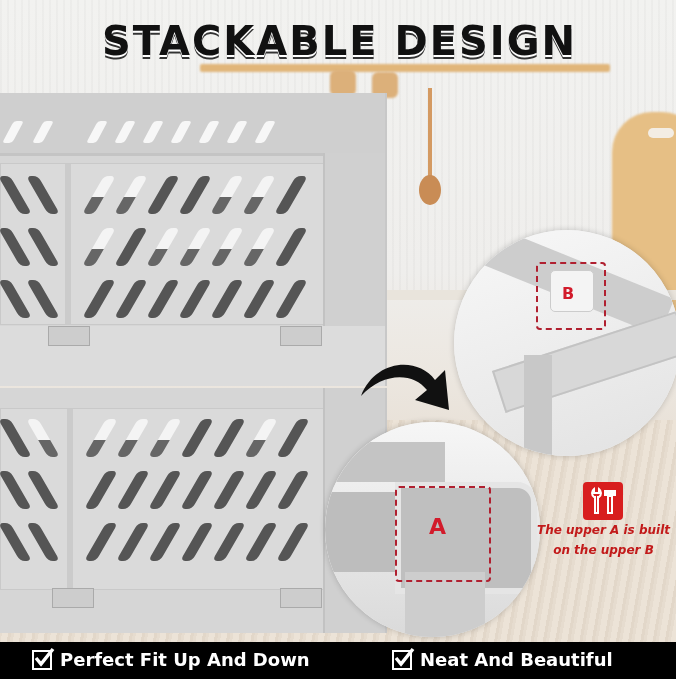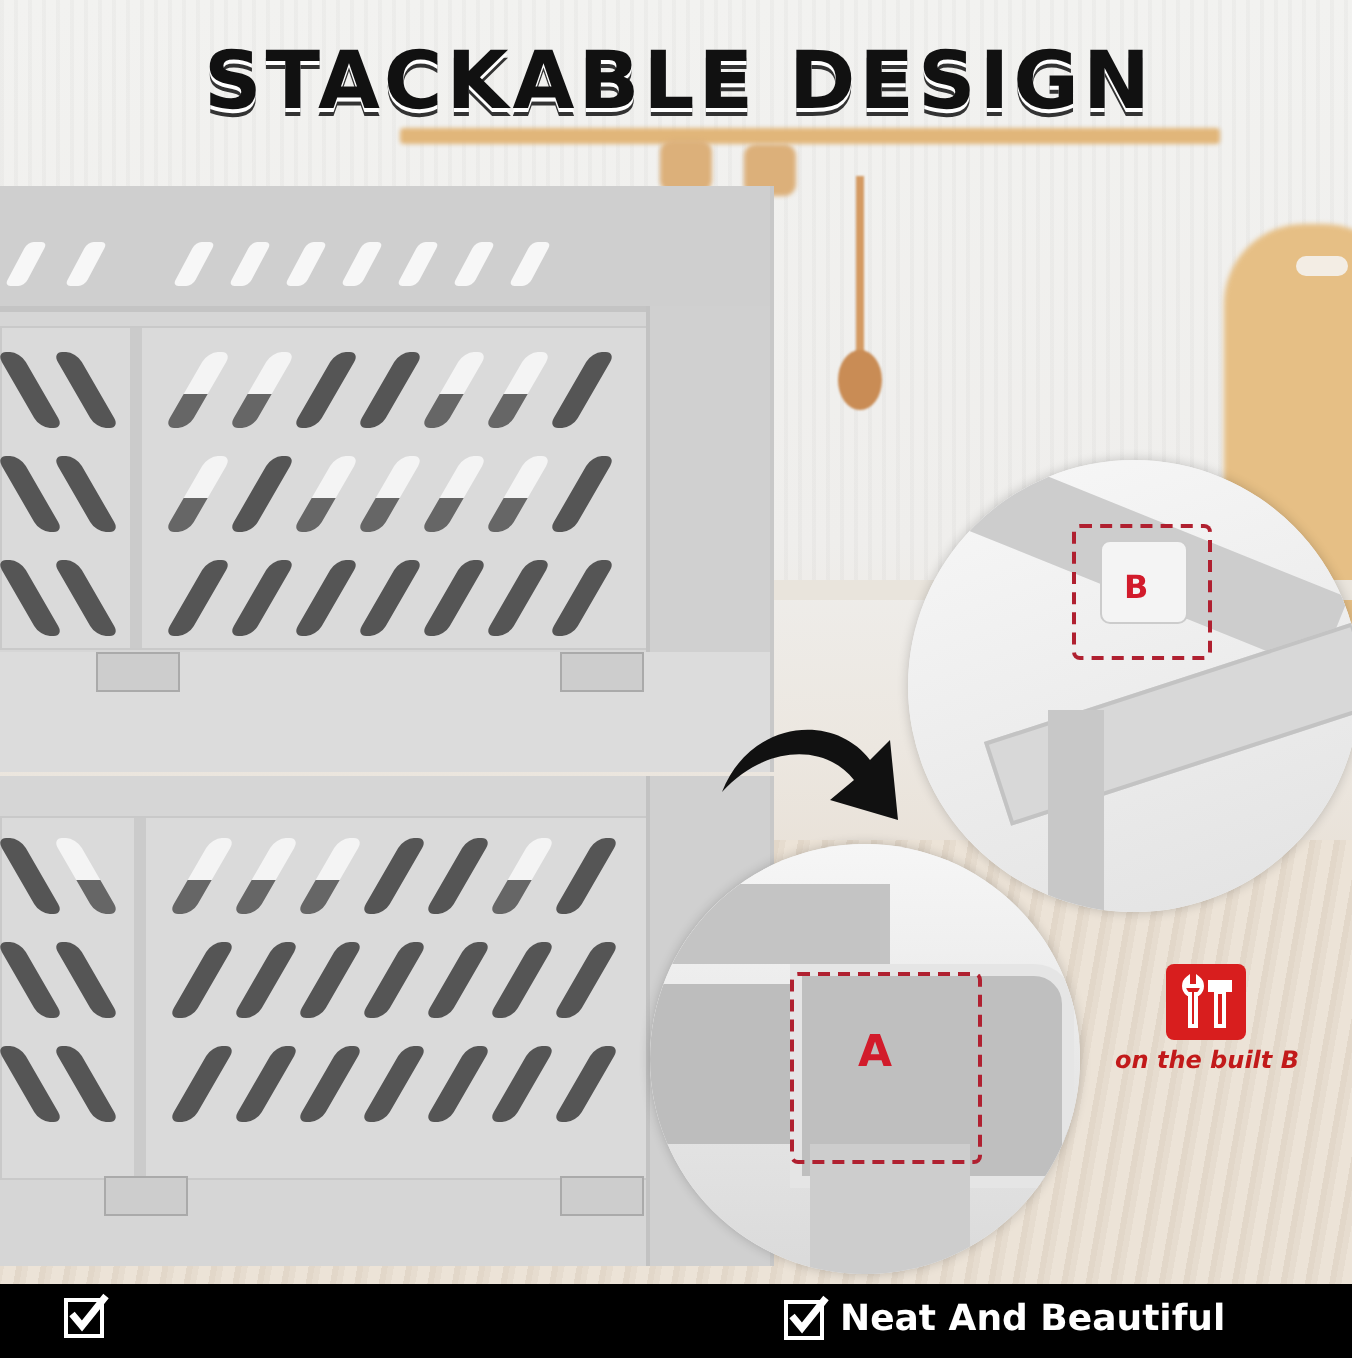--- a/index.html
+++ b/index.html
@@ -180,30 +180,32 @@
   </div>
 
   <div class="tool-badge">
     <svg width="30" height="28" viewBox="0 0 30 28">
       <path d="M6 2 a5 5 0 0 0 0 8 L7 10 L7 26 L10 26 L10 10 L11 10 a5 5 0 0 0 0-8 L11 6 L6 6 Z" fill="none" stroke="#fff" stroke-width="2"></path>
       <rect x="16" y="3" width="12" height="6" fill="#fff"></rect>
       <rect x="20" y="9" width="4" height="17" fill="none" stroke="#fff" stroke-width="2"></rect>
     </svg>
   </div>
   <div class="caption">
-    <div>on the built B</div>
+    <div>The upper A is built</div>
+    <div>on the upper B</div>
   </div>
 
   <div class="footer">
     <div class="feat" style="left:32px;">
       <span class="check">
         <svg width="22" height="22" viewBox="0 0 22 22" style="position:absolute;left:-1px;top:-5px;">
             <path d="M3 11 L8 17 L20 2" fill="none" stroke="#fff" stroke-width="3.5"></path>
           </svg>
       </span>
+      <span>Perfect Fit Up And Down</span>
     </div>
     <div class="feat" style="left:392px;">
       <span class="check">
         <svg width="22" height="22" viewBox="0 0 22 22" style="position:absolute;left:-1px;top:-5px;">
             <path d="M3 11 L8 17 L20 2" fill="none" stroke="#fff" stroke-width="3.5"></path>
           </svg>
       </span>
       <span>Neat And Beautiful</span>
     </div>
   </div>

